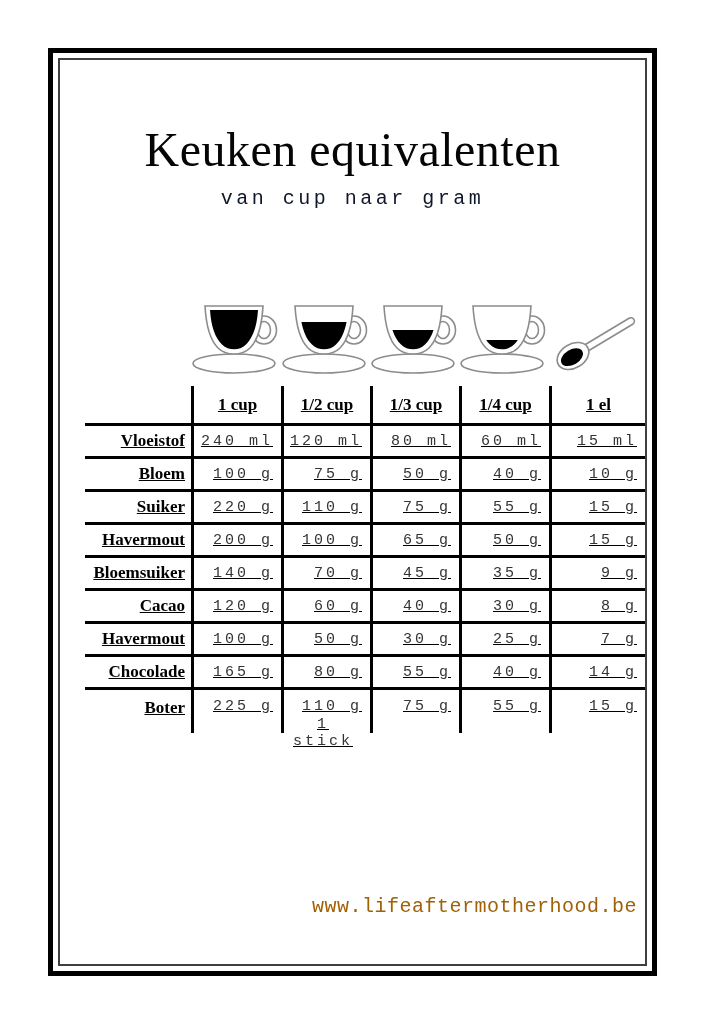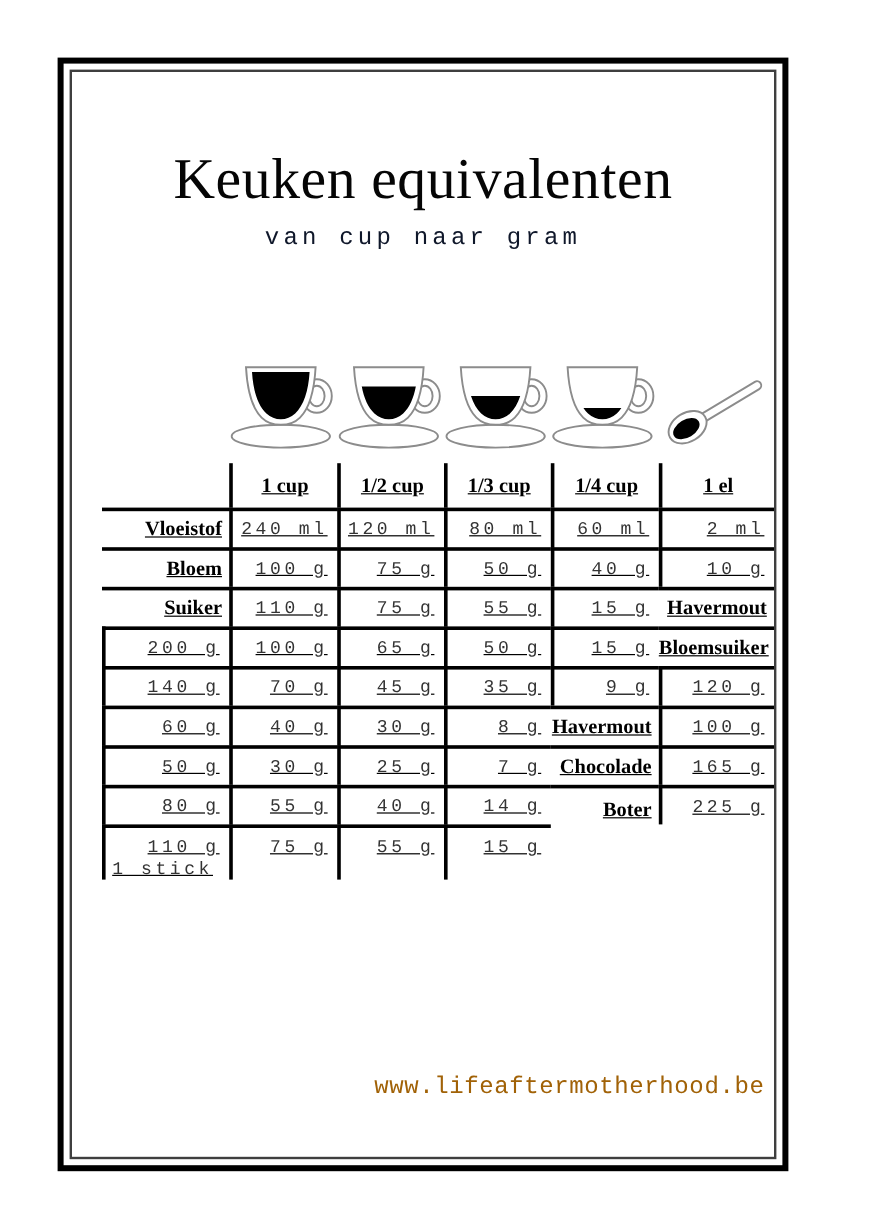--- a/index.html
+++ b/index.html
@@ -119,49 +119,51 @@
       <div class="cell hcell">1/2 cup</div>
       <div class="cell hcell">1/3 cup</div>
       <div class="cell hcell">1/4 cup</div>
       <div class="cell hcell">1 el</div>
 
       <div class="cell lcell">Vloeistof</div>
       <div class="cell vcell">240 ml</div>
       <div class="cell vcell">120 ml</div>
       <div class="cell vcell">80 ml</div>
       <div class="cell vcell">60 ml</div>
-      <div class="cell vcell">2 ml</div>
+      <div class="cell vcell">15 ml</div>
 
       <div class="cell lcell">Bloem</div>
       <div class="cell vcell">100 g</div>
       <div class="cell vcell">75 g</div>
       <div class="cell vcell">50 g</div>
       <div class="cell vcell">40 g</div>
       <div class="cell vcell">10 g</div>
 
       <div class="cell lcell">Suiker</div>
+      <div class="cell vcell">220 g</div>
       <div class="cell vcell">110 g</div>
       <div class="cell vcell">75 g</div>
       <div class="cell vcell">55 g</div>
       <div class="cell vcell">15 g</div>
 
       <div class="cell lcell">Havermout</div>
       <div class="cell vcell">200 g</div>
       <div class="cell vcell">100 g</div>
       <div class="cell vcell">65 g</div>
       <div class="cell vcell">50 g</div>
       <div class="cell vcell">15 g</div>
 
       <div class="cell lcell">Bloemsuiker</div>
       <div class="cell vcell">140 g</div>
       <div class="cell vcell">70 g</div>
       <div class="cell vcell">45 g</div>
       <div class="cell vcell">35 g</div>
       <div class="cell vcell">9 g</div>
 
+      <div class="cell lcell">Cacao</div>
       <div class="cell vcell">120 g</div>
       <div class="cell vcell">60 g</div>
       <div class="cell vcell">40 g</div>
       <div class="cell vcell">30 g</div>
       <div class="cell vcell">8 g</div>
 
       <div class="cell lcell">Havermout</div>
       <div class="cell vcell">100 g</div>
       <div class="cell vcell">50 g</div>
       <div class="cell vcell">30 g</div>

